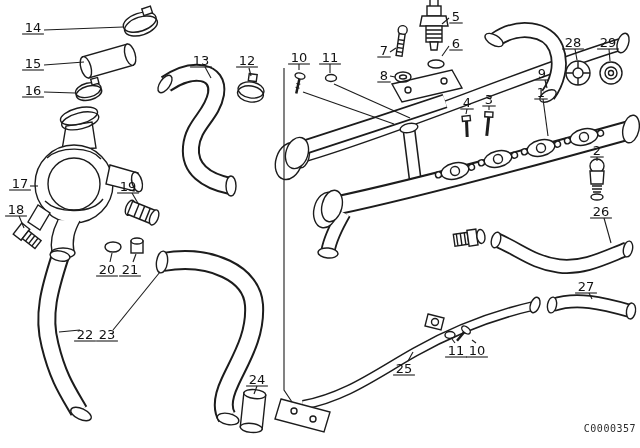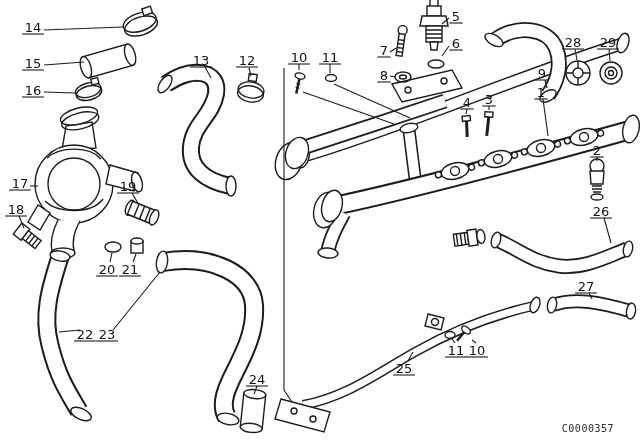--- a/index.html
+++ b/index.html
@@ -6,21 +6,21 @@
   .stage{position:relative;width:640px;height:448px;background:#ffffff;overflow:hidden;
          font-family:"DejaVu Sans",sans-serif;}
   svg{position:absolute;left:0;top:0;}
   .ln{fill:none;stroke:#1c1c1c;stroke-width:1.4;}
   .fw{fill:#ffffff;stroke:#1c1c1c;stroke-width:1.4;}
   .tube-o{fill:none;stroke:#1c1c1c;stroke-linecap:butt;}
   .tube-i{fill:none;stroke:#ffffff;stroke-linecap:butt;}
   .leader{fill:none;stroke:#1c1c1c;stroke-width:1.1;}
   .part-num{font-family:"DejaVu Sans",sans-serif;font-size:13px;fill:#111;
             text-anchor:middle;dominant-baseline:central;cursor:pointer;}
-  .code{position:absolute;right:26px;bottom:14px;font:10px "DejaVu Sans Mono",monospace;
+  .code{position:absolute;right:4px;bottom:14px;font:10px "DejaVu Sans Mono",monospace;
         color:#2b2b2b;letter-spacing:.5px;}
 </style>
 </head>
 <body>
 
 <div class="stage">
   <svg id="diagram-svg" width="640" height="448" viewBox="0 0 640 448">
     <defs>
       <path id="t-upper" d="M304,156 C400,128 540,68 622,44"></path>
       <path id="t-front" d="M296,150 C340,136 400,116 445,101"></path>

